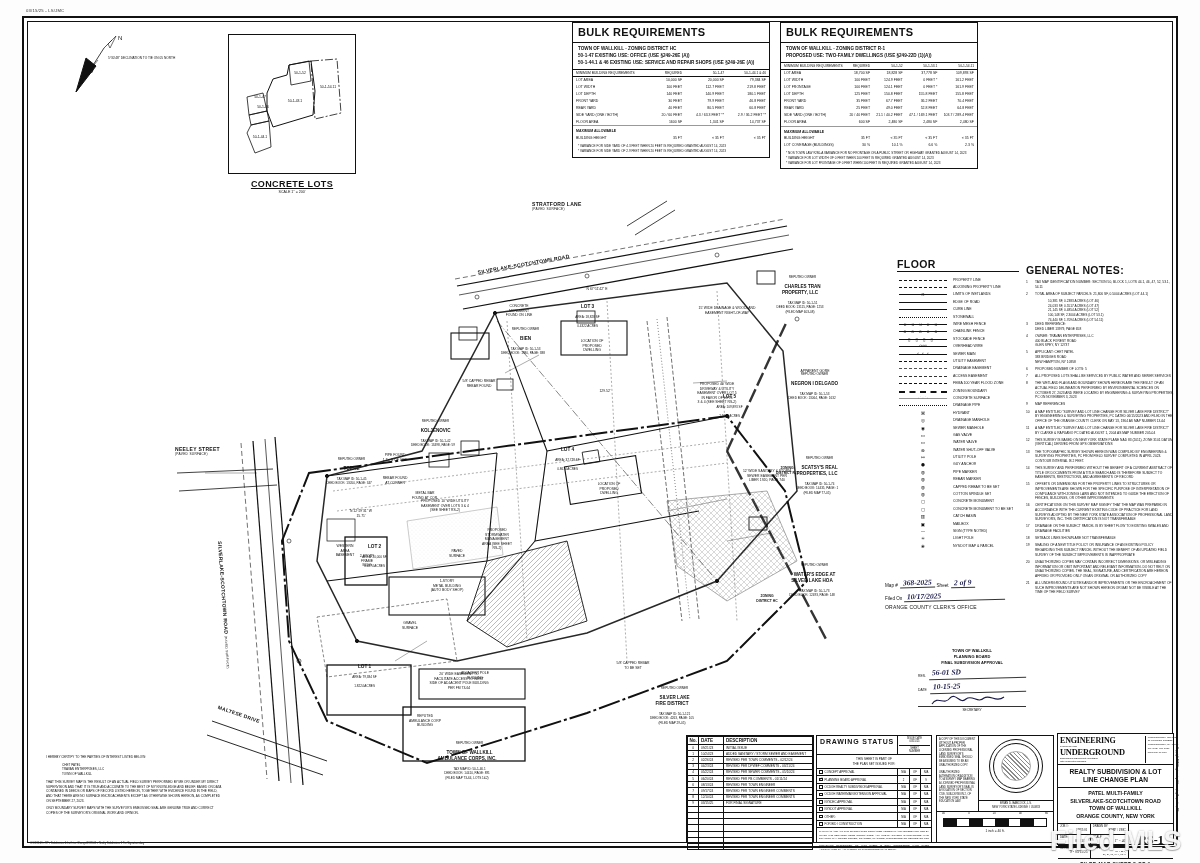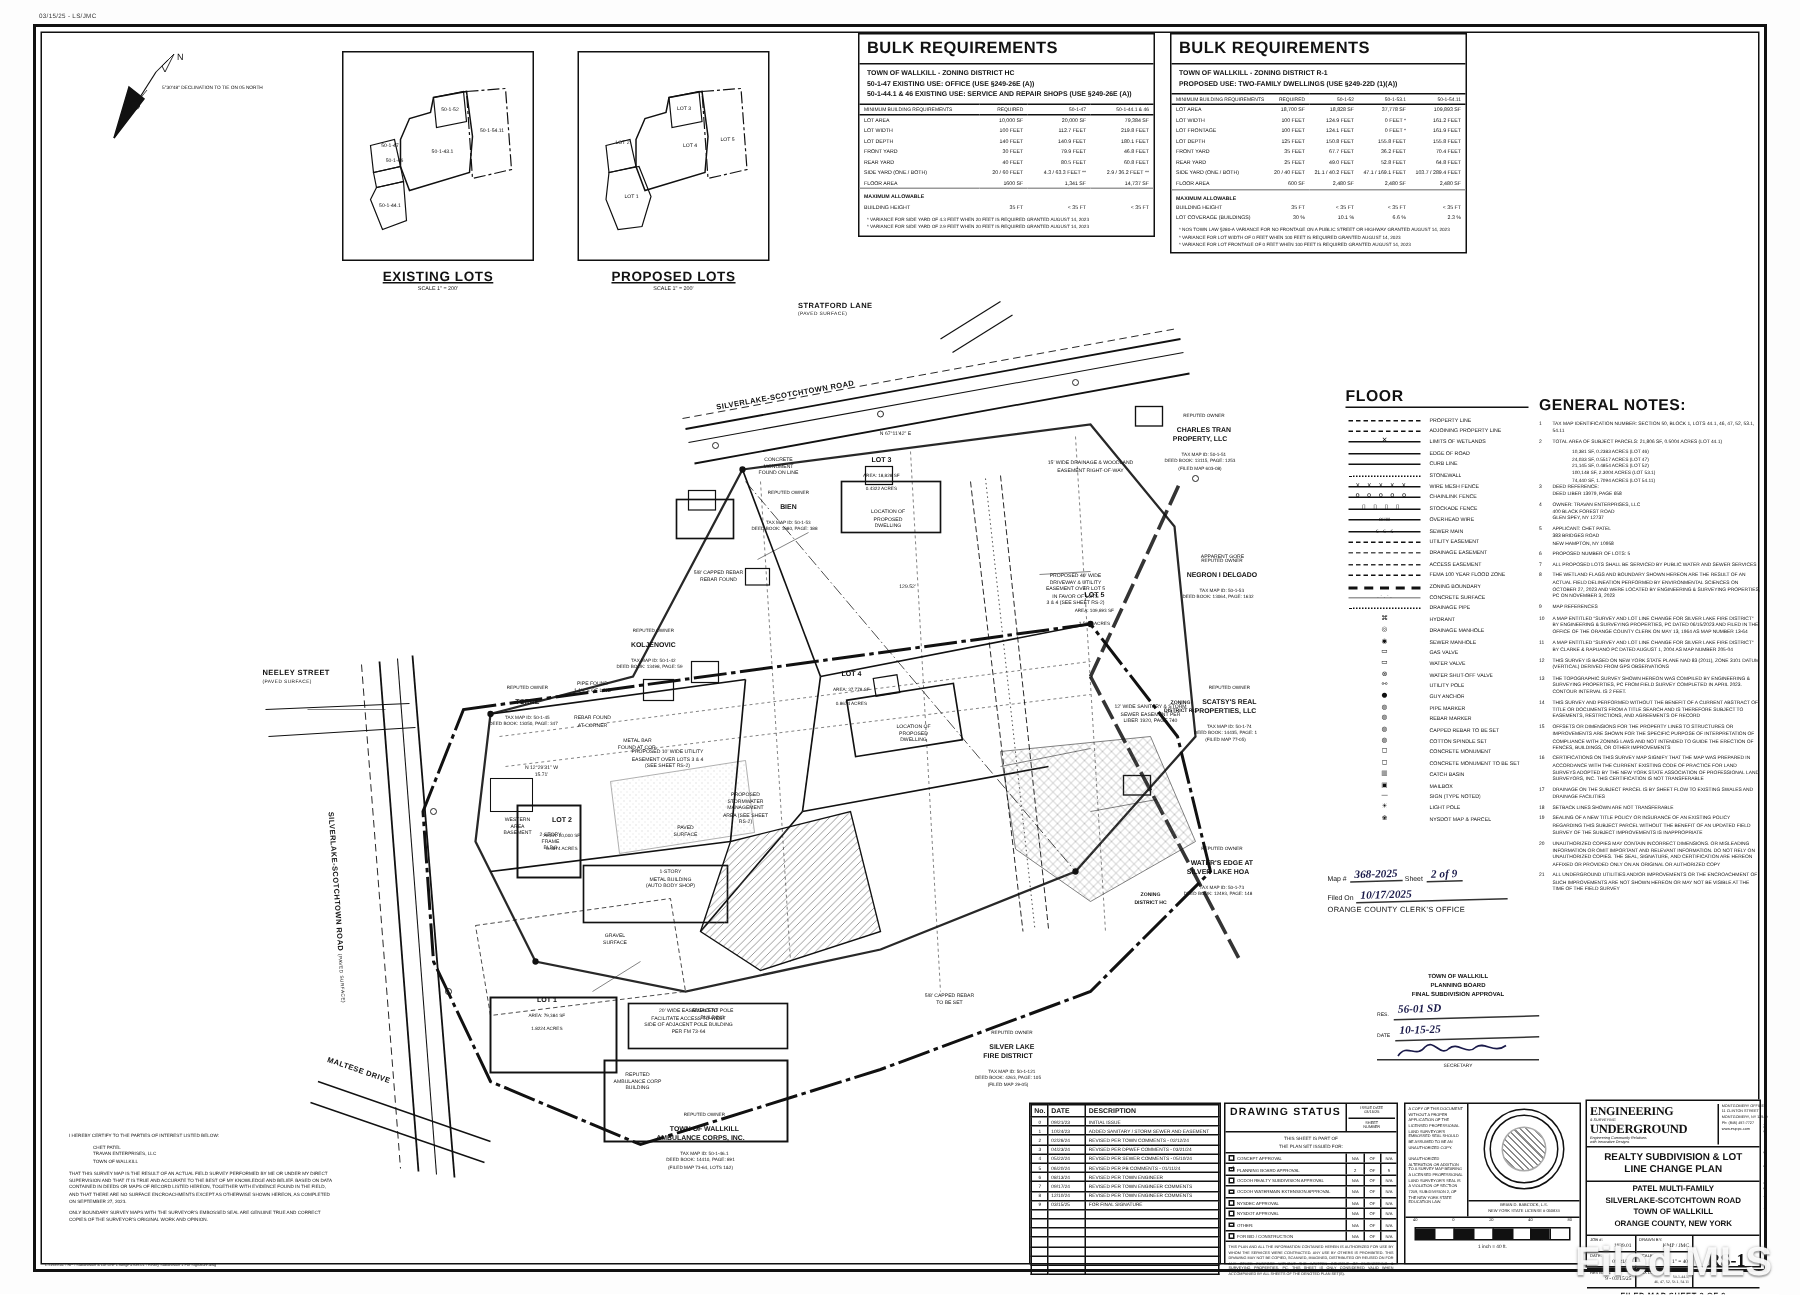--- a/index.html
+++ b/index.html
@@ -356,44 +356,24 @@
           <path d="M82,26 L108,24 L112,78 L86,84 Z" stroke-width=".8" stroke-dasharray="8,2,2,2"></path>
         </g>
       </svg>
       <div class="lotlbl" style="left:31px; top:62px;">50-1-47</div>
       <div class="lotlbl" style="left:34px; top:72px;">50-1-46</div>
       <div class="lotlbl" style="left:31px; top:102px;">50-1-44.1</div>
       <div class="lotlbl" style="left:66px; top:66px;">50-1-43.1</div>
       <div class="lotlbl" style="left:71px; top:38px;">50-1-52</div>
       <div class="lotlbl" style="left:99px; top:52px;">50-1-54.11</div>
     </div>
-    <div class="inset-cap" style="margin-top:5px;">EXISTING LOTS</div>
+    <div class="inset-cap" style="margin-top:5px;">CONCRETE LOTS</div>
     <div class="inset-scale">SCALE 1" = 200'</div>
   </div>
 
-  <div class="abs" style="left:385px; top:34px; width:128px;">
-    <div class="inset-box" style="height:140px; position:relative;">
-      <svg width="126" height="138" viewBox="0 0 126 138">
-        <g stroke="#111" fill="none">
-          <path d="M18,62 L34,58 L38,76 L20,80 Z" stroke-width=".8"></path>
-          <path d="M20,80 L40,76 L48,96 L42,116 L26,118 L18,98 Z" stroke-width=".8"></path>
-          <path d="M38,58 L44,44 L58,40 L60,30 L82,26 L86,56 L84,80 L44,92 L38,76 Z" stroke-width="1"></path>
-          <path d="M60,30 L80,26 L82,46 L62,50 Z" stroke-width=".8"></path>
-          <path d="M82,26 L108,24 L112,78 L86,84 Z" stroke-width=".8" stroke-dasharray="8,2,2,2"></path>
-        </g>
-      </svg>
-      <div class="lotlbl" style="left:29px; top:60px;">LOT 2</div>
-      <div class="lotlbl" style="left:35px; top:96px;">LOT 1</div>
-      <div class="lotlbl" style="left:70px; top:37px;">LOT 3</div>
-      <div class="lotlbl" style="left:74px; top:62px;">LOT 4</div>
-      <div class="lotlbl" style="left:99px; top:58px;">LOT 5</div>
-    </div>
-    <div class="inset-cap" style="margin-top:5px;">PROPOSED LOTS</div>
-    <div class="inset-scale">SCALE 1" = 200'</div>
-  </div>
 
   <div class="abs panel bulk" style="left:572px; top:22px; width:198px;">
     <div class="bt">BULK REQUIREMENTS</div>
     <div class="sub">
       <div>TOWN OF WALLKILL - ZONING DISTRICT HC</div>
       <div>50-1-47 EXISTING USE: OFFICE (USE  §249-26E (A))</div>
       <div>50-1-44.1 &amp; 46 EXISTING USE: SERVICE AND REPAIR SHOPS (USE  §249-26E (A))</div>
     </div>
     <table>
       <thead>

